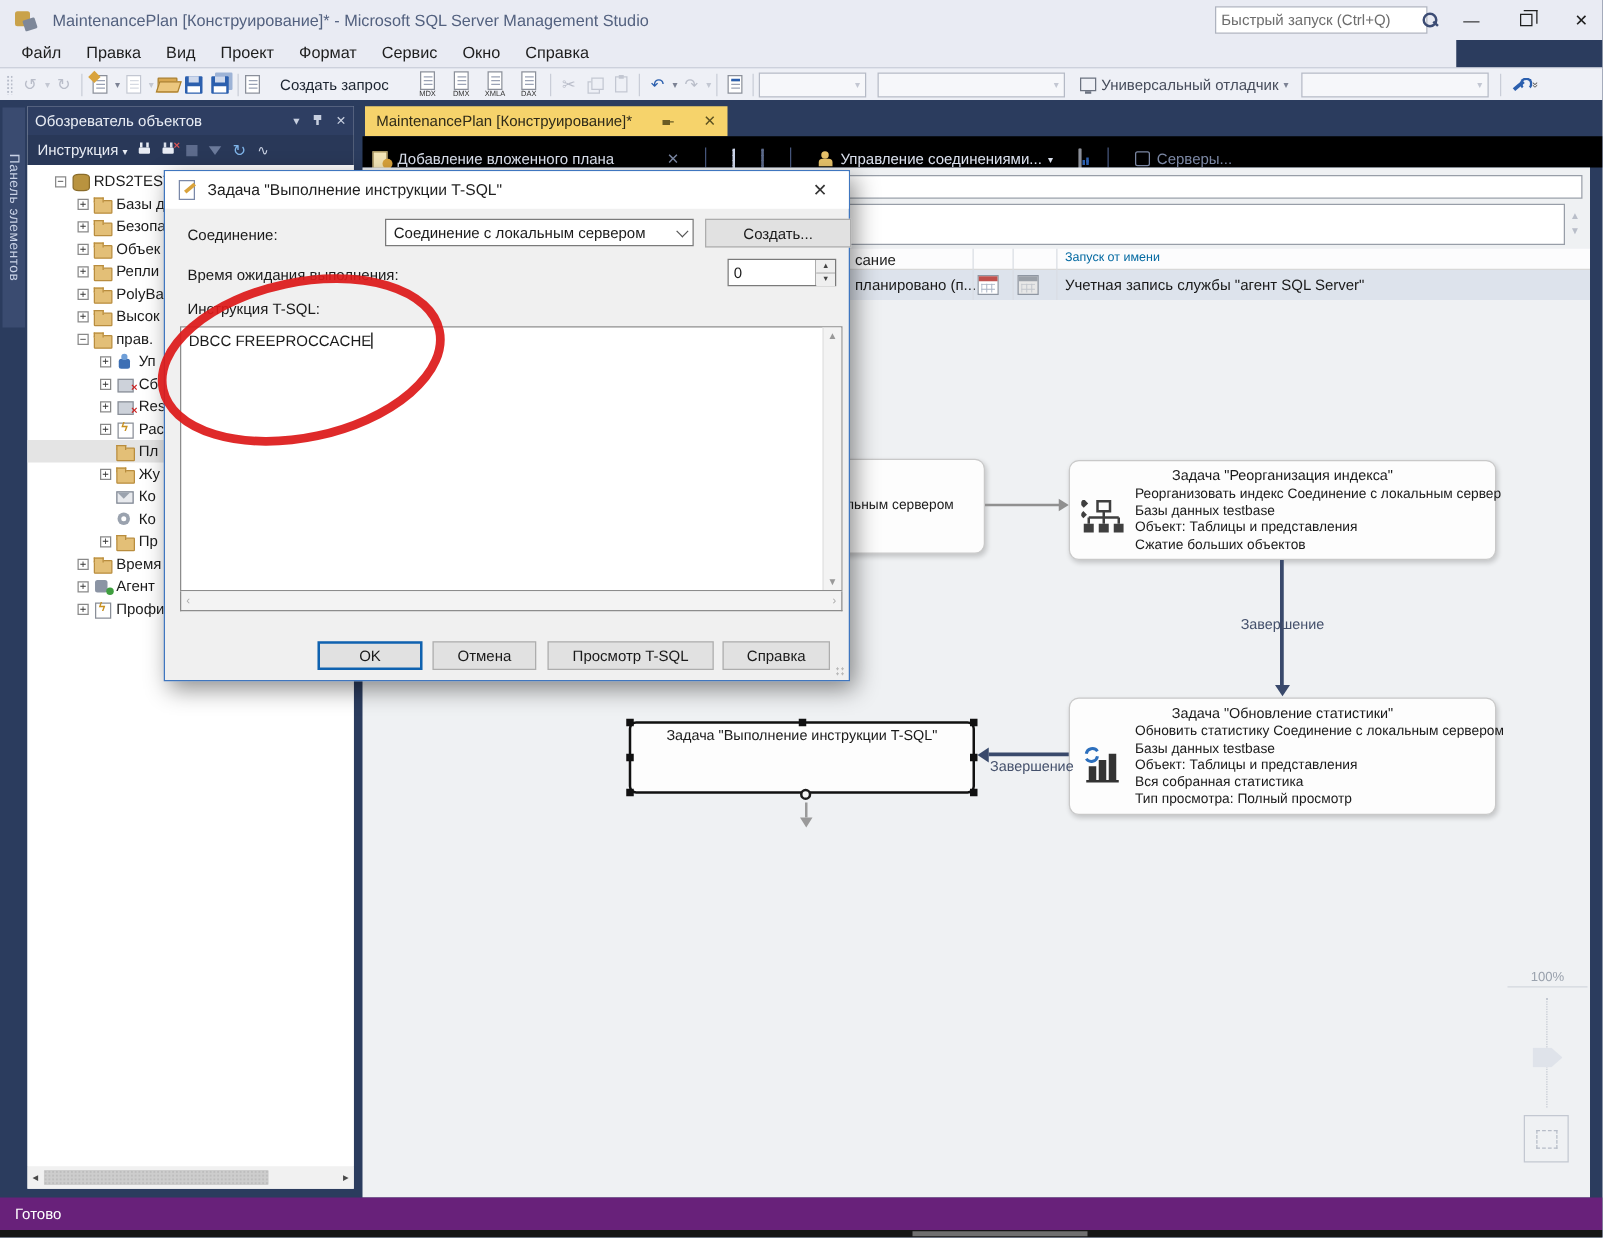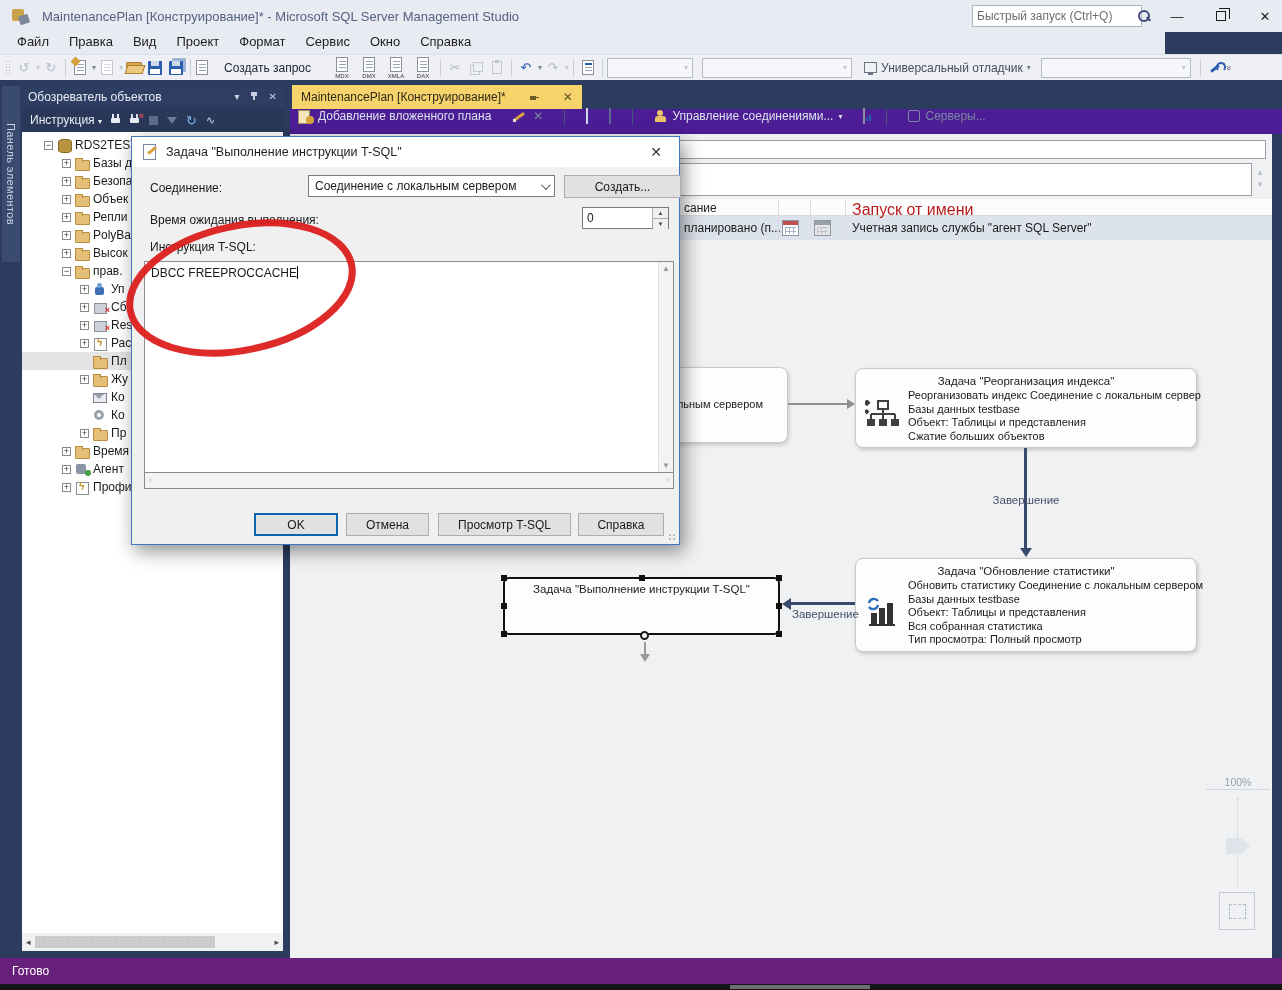--- a/index.html
+++ b/index.html
@@ -104,21 +104,21 @@
   .oe-hscroll{height:18px;background:#f1f1f1;position:relative}
   .oe-hscroll .arr{position:absolute;top:4px;font-size:9px;color:#4a4a4a}
   .oe-hscroll .thumb{position:absolute;left:13px;top:3px;width:180px;height:12px;background:#cdcdcd;background-image:radial-gradient(#bdbdbd 1px,transparent 1px);background-size:3px 3px;border-radius:1px}
 
   
   .tab-active{position:absolute;left:292px;top:85px;height:24px;background:#f6d36b;display:inline-flex;align-items:center;padding:0 9px;gap:24px;color:#2e2a18;font-size:12px}
   .tab-pin{display:inline-block;width:9px;height:9px;position:relative}
   .tab-pin::before{content:"";position:absolute;left:0;top:3px;width:6px;height:4px;background:#6a5c25}
   .tab-pin::after{content:"";position:absolute;left:6.5px;top:4px;width:3px;height:1.5px;background:#6a5c25}
   .tab-close{color:#5c5120;font-size:12px}
-  .dtb{position:absolute;left:290px;top:109px;width:992px;height:25px;background:#4c1d95;display:flex;align-items:flex-start;gap:21px;padding-left:8px;color:#dbe1ee;font-size:12px}
+  .dtb{position:absolute;left:290px;top:109px;width:992px;height:25px;background:#000000;display:flex;align-items:flex-end;gap:21px;padding-left:8px;color:#dbe1ee;font-size:12px}
   .dtb .sep{width:1px;height:16px;background:#46567c}
   .dtb .dim{color:#7b87a3}
   .subplan-ic{width:15px;height:13px;position:relative}
   .subplan-ic::before{content:"";position:absolute;left:0;top:0;width:10px;height:12px;background:#f4e6b8;border:1px solid #a5915a}
   .subplan-ic::after{content:"";position:absolute;right:-1px;bottom:-1px;width:8px;height:8px;background:#d9a33c;border-radius:50%}
   .pencil-ic{width:14px;height:14px;position:relative}
   .pencil-ic::before{content:"";position:absolute;left:2px;top:6px;width:11px;height:3px;background:#d9a33c;transform:rotate(-35deg)}
   .pencil-ic::after{content:"";position:absolute;left:1px;top:10px;width:3px;height:3px;background:#e8e2d2}
   .gridic{width:13px;height:12px;border:1px solid #cdd6ea;background:linear-gradient(#cdd6ea 1px,transparent 1px),linear-gradient(90deg,#cdd6ea 1px,transparent 1px);background-size:4px 4px}
   .gridic.dim{border-color:#5d6b8c;background:linear-gradient(#5d6b8c 1px,transparent 1px),linear-gradient(90deg,#5d6b8c 1px,transparent 1px);background-size:4px 4px}
@@ -494,21 +494,21 @@
 
 <div class="doc-body">
   <div class="name-field"></div>
   <div class="desc-field"></div>
   <span class="updn" style="top:34px">▲</span>
   <span class="updn" style="top:46px">▼</span>
 
   <div class="grid-header"></div>
   <div class="grid-row"></div>
   <span class="gh-desc" style="position:absolute;font-size:12px;color:#222">сание</span>
-  <span class="gh-runas" style="position:absolute;font-size:16px;color:#b91c1c">Запуск от имени</span>
+  <span class="gh-runas" style="position:absolute;font-size:10px;color:#0369a1">Запуск от имени</span>
   <span class="gc-desc" style="position:absolute;font-size:12px;color:#1a1a1a">планировано (п...</span>
   <span class="gc-runas" style="position:absolute;font-size:12px;color:#1a1a1a">Учетная запись службы "агент SQL Server"</span>
   <span class="gsep" style="left:488px"></span>
   <span class="gsep" style="left:520px"></span>
   <span class="gsep" style="left:555px"></span>
   <span class="cal" style="left:492px"></span>
   <span class="cal gray" style="left:524px"></span>
 
   <div class="card" style="left:270px;top:233px;width:228px;height:76px">
     <div style="position:absolute;right:24px;top:30px;font-size:11px">льным сервером</div>

